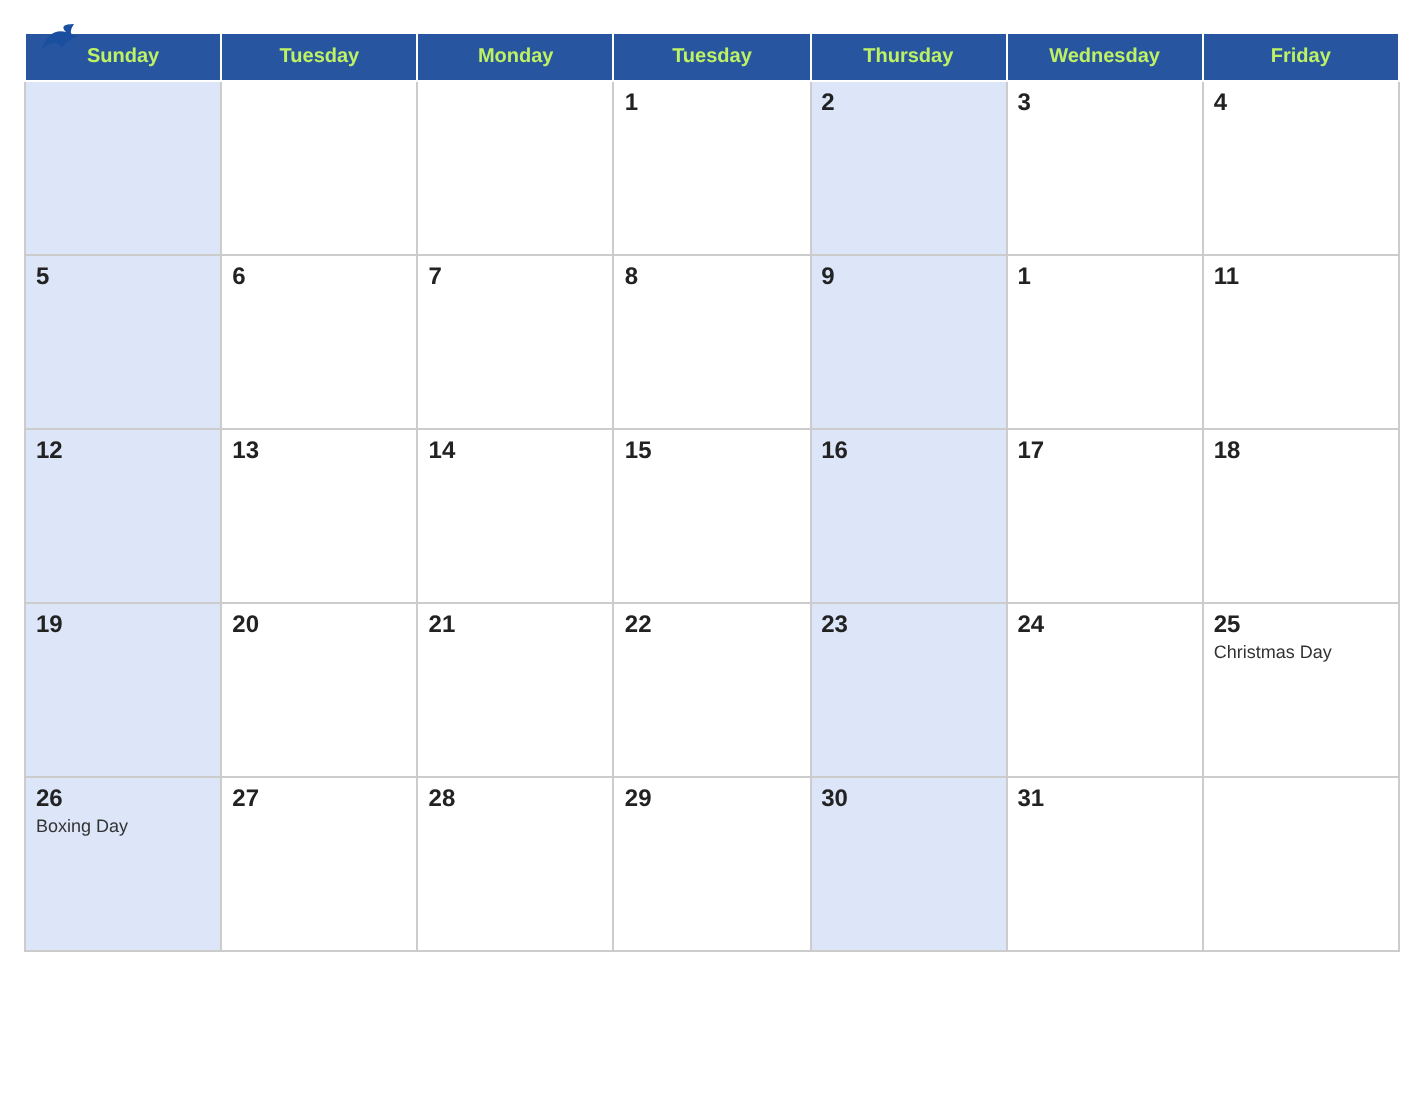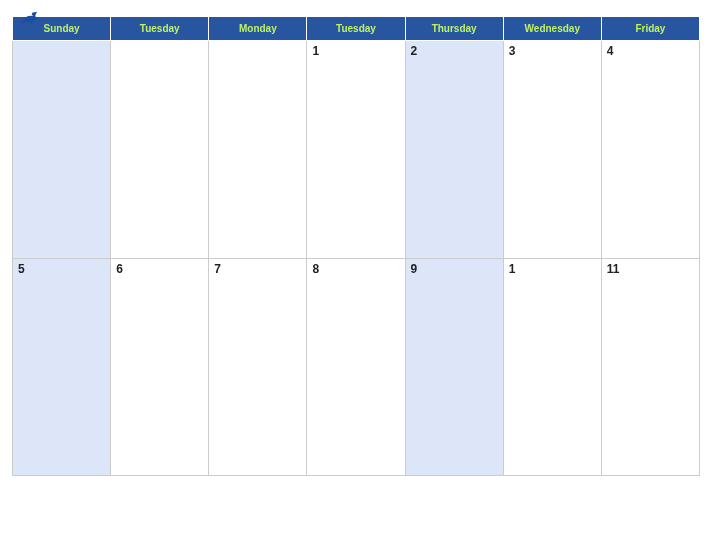--- a/index.html
+++ b/index.html
@@ -167,15 +167,84 @@
           <td class="shaded">
             <div class="day-num">9</div>
           </td>
           <td>
             <div class="day-num">1</div>
           </td>
           <td>
             <div class="day-num">11</div>
           </td>
         </tr>
+        <tr class="week-row">
+          <td class="shaded">
+            <div class="day-num">12</div>
+          </td>
+          <td>
+            <div class="day-num">13</div>
+          </td>
+          <td>
+            <div class="day-num">14</div>
+          </td>
+          <td>
+            <div class="day-num">15</div>
+          </td>
+          <td class="shaded">
+            <div class="day-num">16</div>
+          </td>
+          <td>
+            <div class="day-num">17</div>
+          </td>
+          <td>
+            <div class="day-num">18</div>
+          </td>
+        </tr>
+        <tr class="week-row">
+          <td class="shaded">
+            <div class="day-num">19</div>
+          </td>
+          <td>
+            <div class="day-num">20</div>
+          </td>
+          <td>
+            <div class="day-num">21</div>
+          </td>
+          <td>
+            <div class="day-num">22</div>
+          </td>
+          <td class="shaded">
+            <div class="day-num">23</div>
+          </td>
+          <td>
+            <div class="day-num">24</div>
+          </td>
+          <td>
+            <div class="day-num">25</div>
+            <div class="holiday-label">Christmas Day</div>
+          </td>
+        </tr>
+        <tr class="week-row">
+          <td class="shaded">
+            <div class="day-num">26</div>
+            <div class="holiday-label">Boxing Day</div>
+          </td>
+          <td>
+            <div class="day-num">27</div>
+          </td>
+          <td>
+            <div class="day-num">28</div>
+          </td>
+          <td>
+            <div class="day-num">29</div>
+          </td>
+          <td class="shaded">
+            <div class="day-num">30</div>
+          </td>
+          <td>
+            <div class="day-num">31</div>
+          </td>
+          <td></td>
+        </tr>
       </tbody>
   </table>
 </div>
 
 </body></html>

